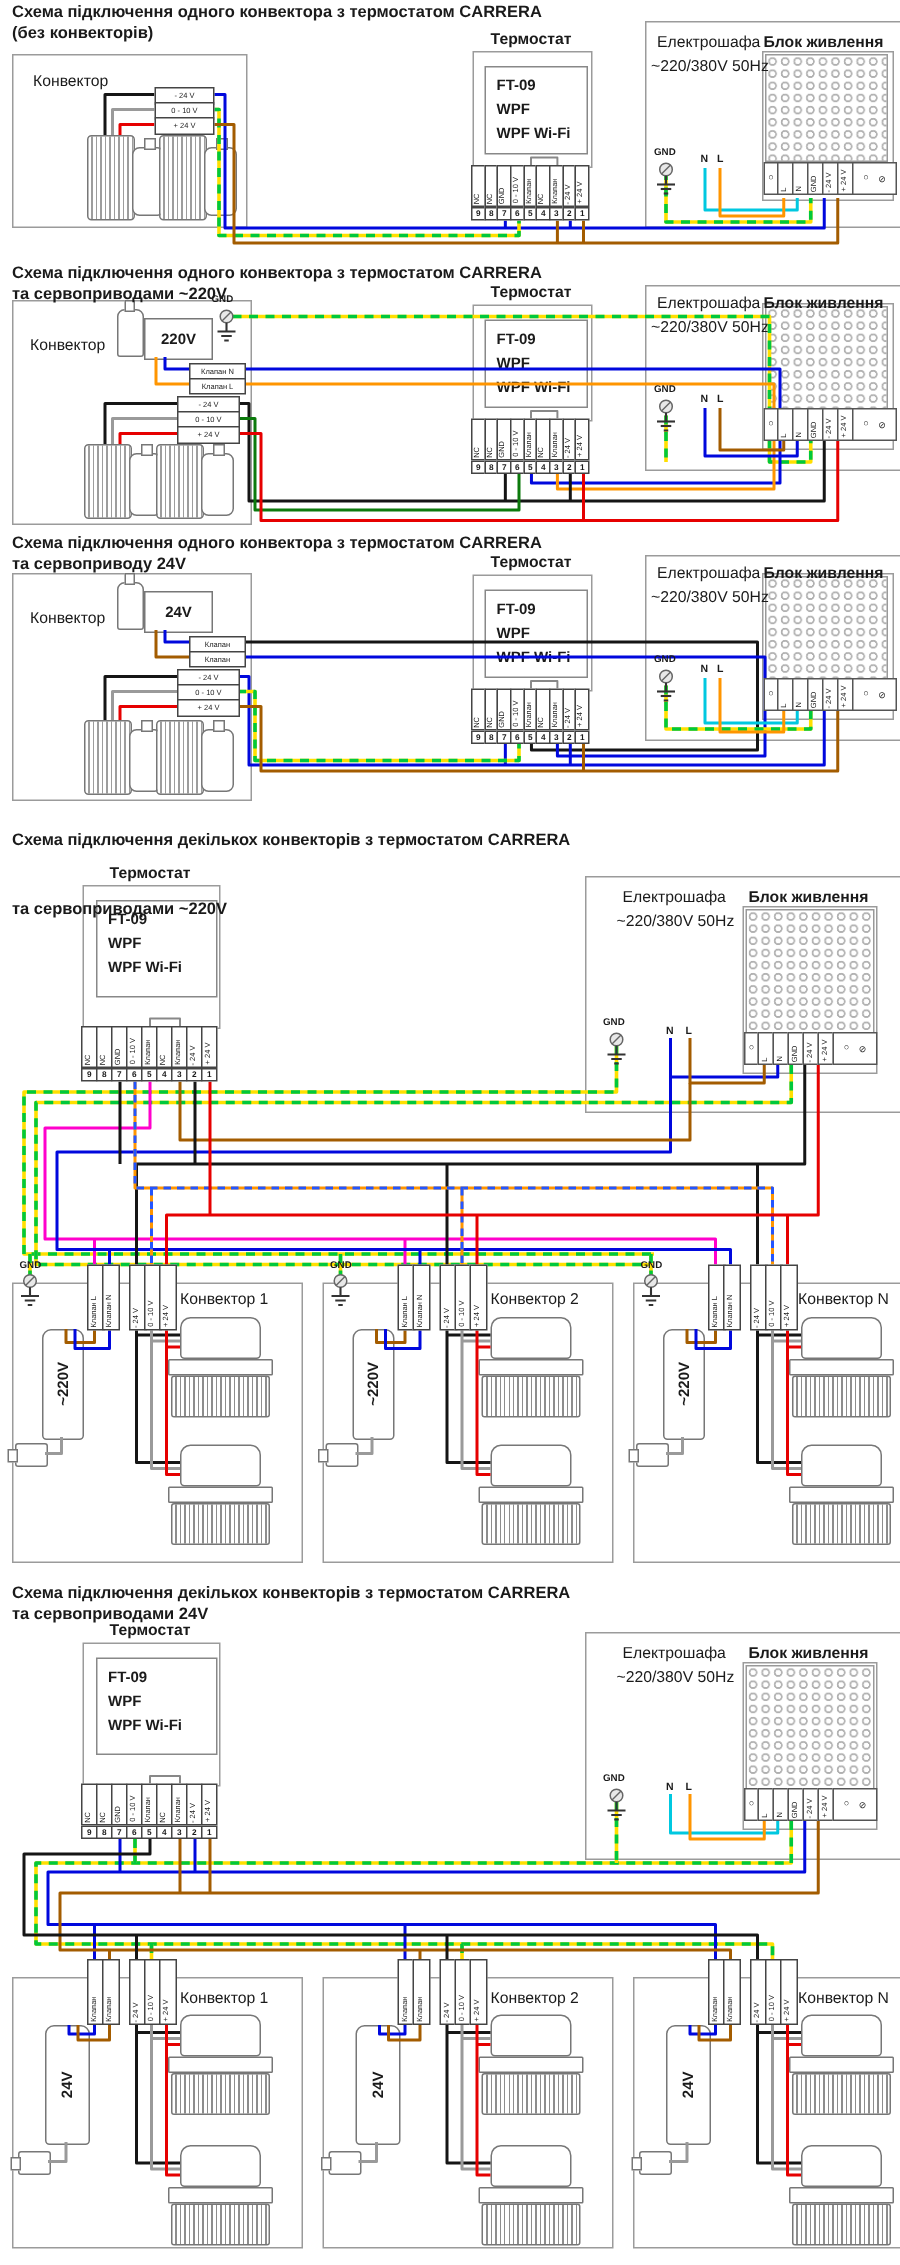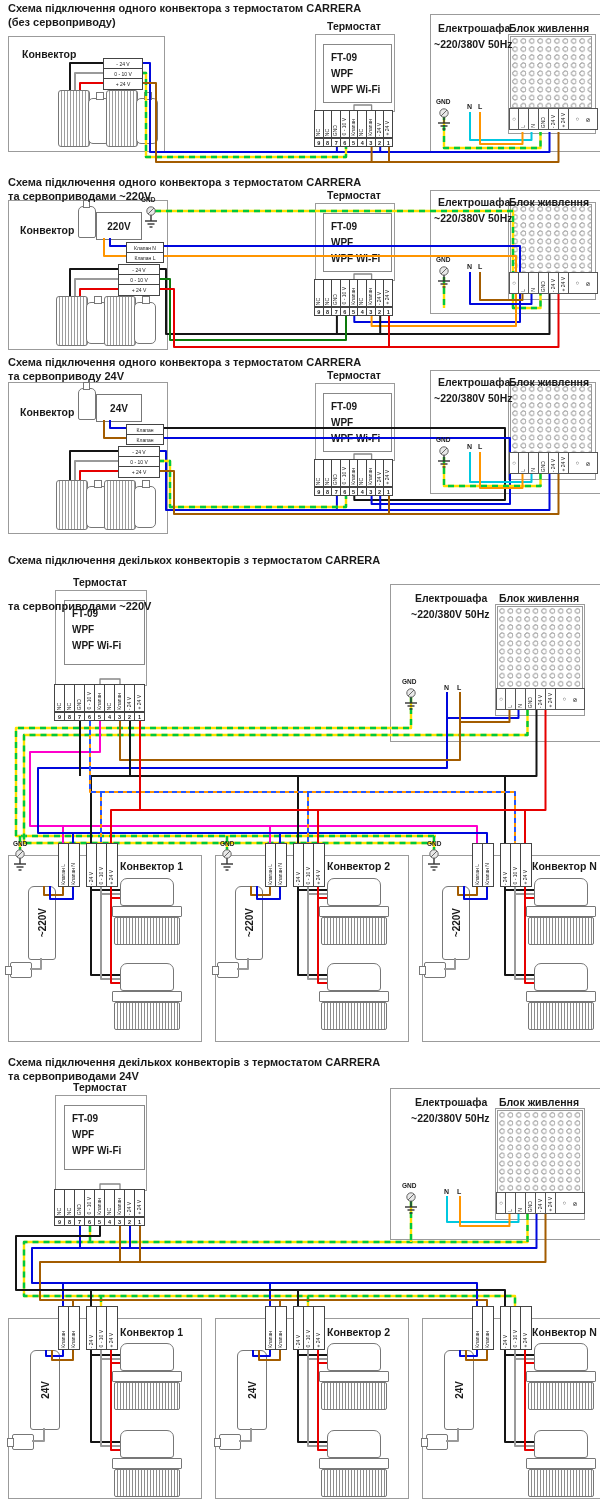--- a/index.html
+++ b/index.html
@@ -1,19 +1,19 @@
 <!DOCTYPE html>
 <html><head>
 <meta charset="utf-8">
 <style>
 html,body{margin:0;padding:0;background:#fff}
 #canvas{position:relative;width:600px;height:1510px;background:#fff;font-family:"Liberation Sans",sans-serif;overflow:hidden;color:#1a1a1a}
 .t1{position:absolute;font-weight:bold;font-size:11px;white-space:nowrap;z-index:4}
 .box{position:absolute;border:1px solid #9b9b9b;background:#fff;z-index:1}
-.lbl{position:absolute;font-weight:bold;font-size:10.5px;z-index:4;white-space:nowrap}
+.lbl{position:absolute;font-weight:normal;font-size:10.5px;z-index:4;white-space:nowrap}
 .clab{position:absolute;font-weight:bold;font-size:10.5px;text-align:center;z-index:4;white-space:nowrap}
 .inner{position:absolute;border:1px solid #888;background:#fff;z-index:3;font-weight:bold;font-size:10px;line-height:1.6;padding:5px 0 0 7px}
 .tstrip{position:absolute;display:flex;z-index:10}
 .tcell{flex:1;border:1px solid #444;margin-left:-1px;background:#fff;display:flex;align-items:flex-end;justify-content:center;overflow:hidden}
 .ncell{flex:1;border:1px solid #444;margin-left:-1px;background:#fff;font-size:5.5px;font-weight:bold;display:flex;align-items:center;justify-content:center}
 .vlab{writing-mode:vertical-rl;transform:rotate(180deg);font-size:5px;line-height:1.1;white-space:nowrap;padding-top:1px}
 .hrow{position:absolute;height:10px;border:1px solid #444;background:#fff;z-index:10;display:flex;align-items:center;justify-content:center}
 .hlab{font-size:5px;white-space:nowrap}
 .vcell{position:absolute;width:10px;height:42px;border:1px solid #444;background:#fff;z-index:10;display:flex;align-items:flex-end;justify-content:center;overflow:hidden}
 .grille{position:absolute;border:1px solid #999;background-color:#fff;background-image:radial-gradient(circle at 4px 4px,#fff 1.6px,#b0b0b0 1.9px 2.7px,#fff 3.1px);background-size:8.4px 8.1px;z-index:2}
@@ -52,21 +52,21 @@
 .wg{stroke:#00c83c;stroke-width:2.4;stroke-dasharray:6 5}
 .wob{stroke:#2255ff;stroke-width:2;stroke-dasharray:5 4}
 .jmp{stroke:#888;stroke-width:1.3}
 </style>
 </head>
 <body>
 
 <div id="canvas">
 
 <div class="t1" style="left:8px;top:2px">Схема підключення одного конвектора з термостатом CARRERA</div>
-<div class="t1" style="left:8px;top:16px">(без сервоприводу)</div>
+<div class="t1" style="left:8px;top:16px">(без конвекторів)</div>
 
 <div class="box" style="left:8px;top:36px;width:155px;height:114px"></div>
 <div class="lbl" style="left:22px;top:48px">Конвектор</div>
 <div class="fanv" style="left:58px;top:90px;width:30px;height:55px"></div>
 <div class="motorv" style="left:88px;top:98px;width:20px;height:44px"></div>
 <div class="fanv" style="left:106px;top:90px;width:30px;height:55px"></div>
 <div class="motorv" style="left:136px;top:98px;width:20px;height:44px"></div>
 <div class="hrow" style="left:103px;top:58px;width:38px">
       <span class="hlab">- 24 V</span>
     </div>

